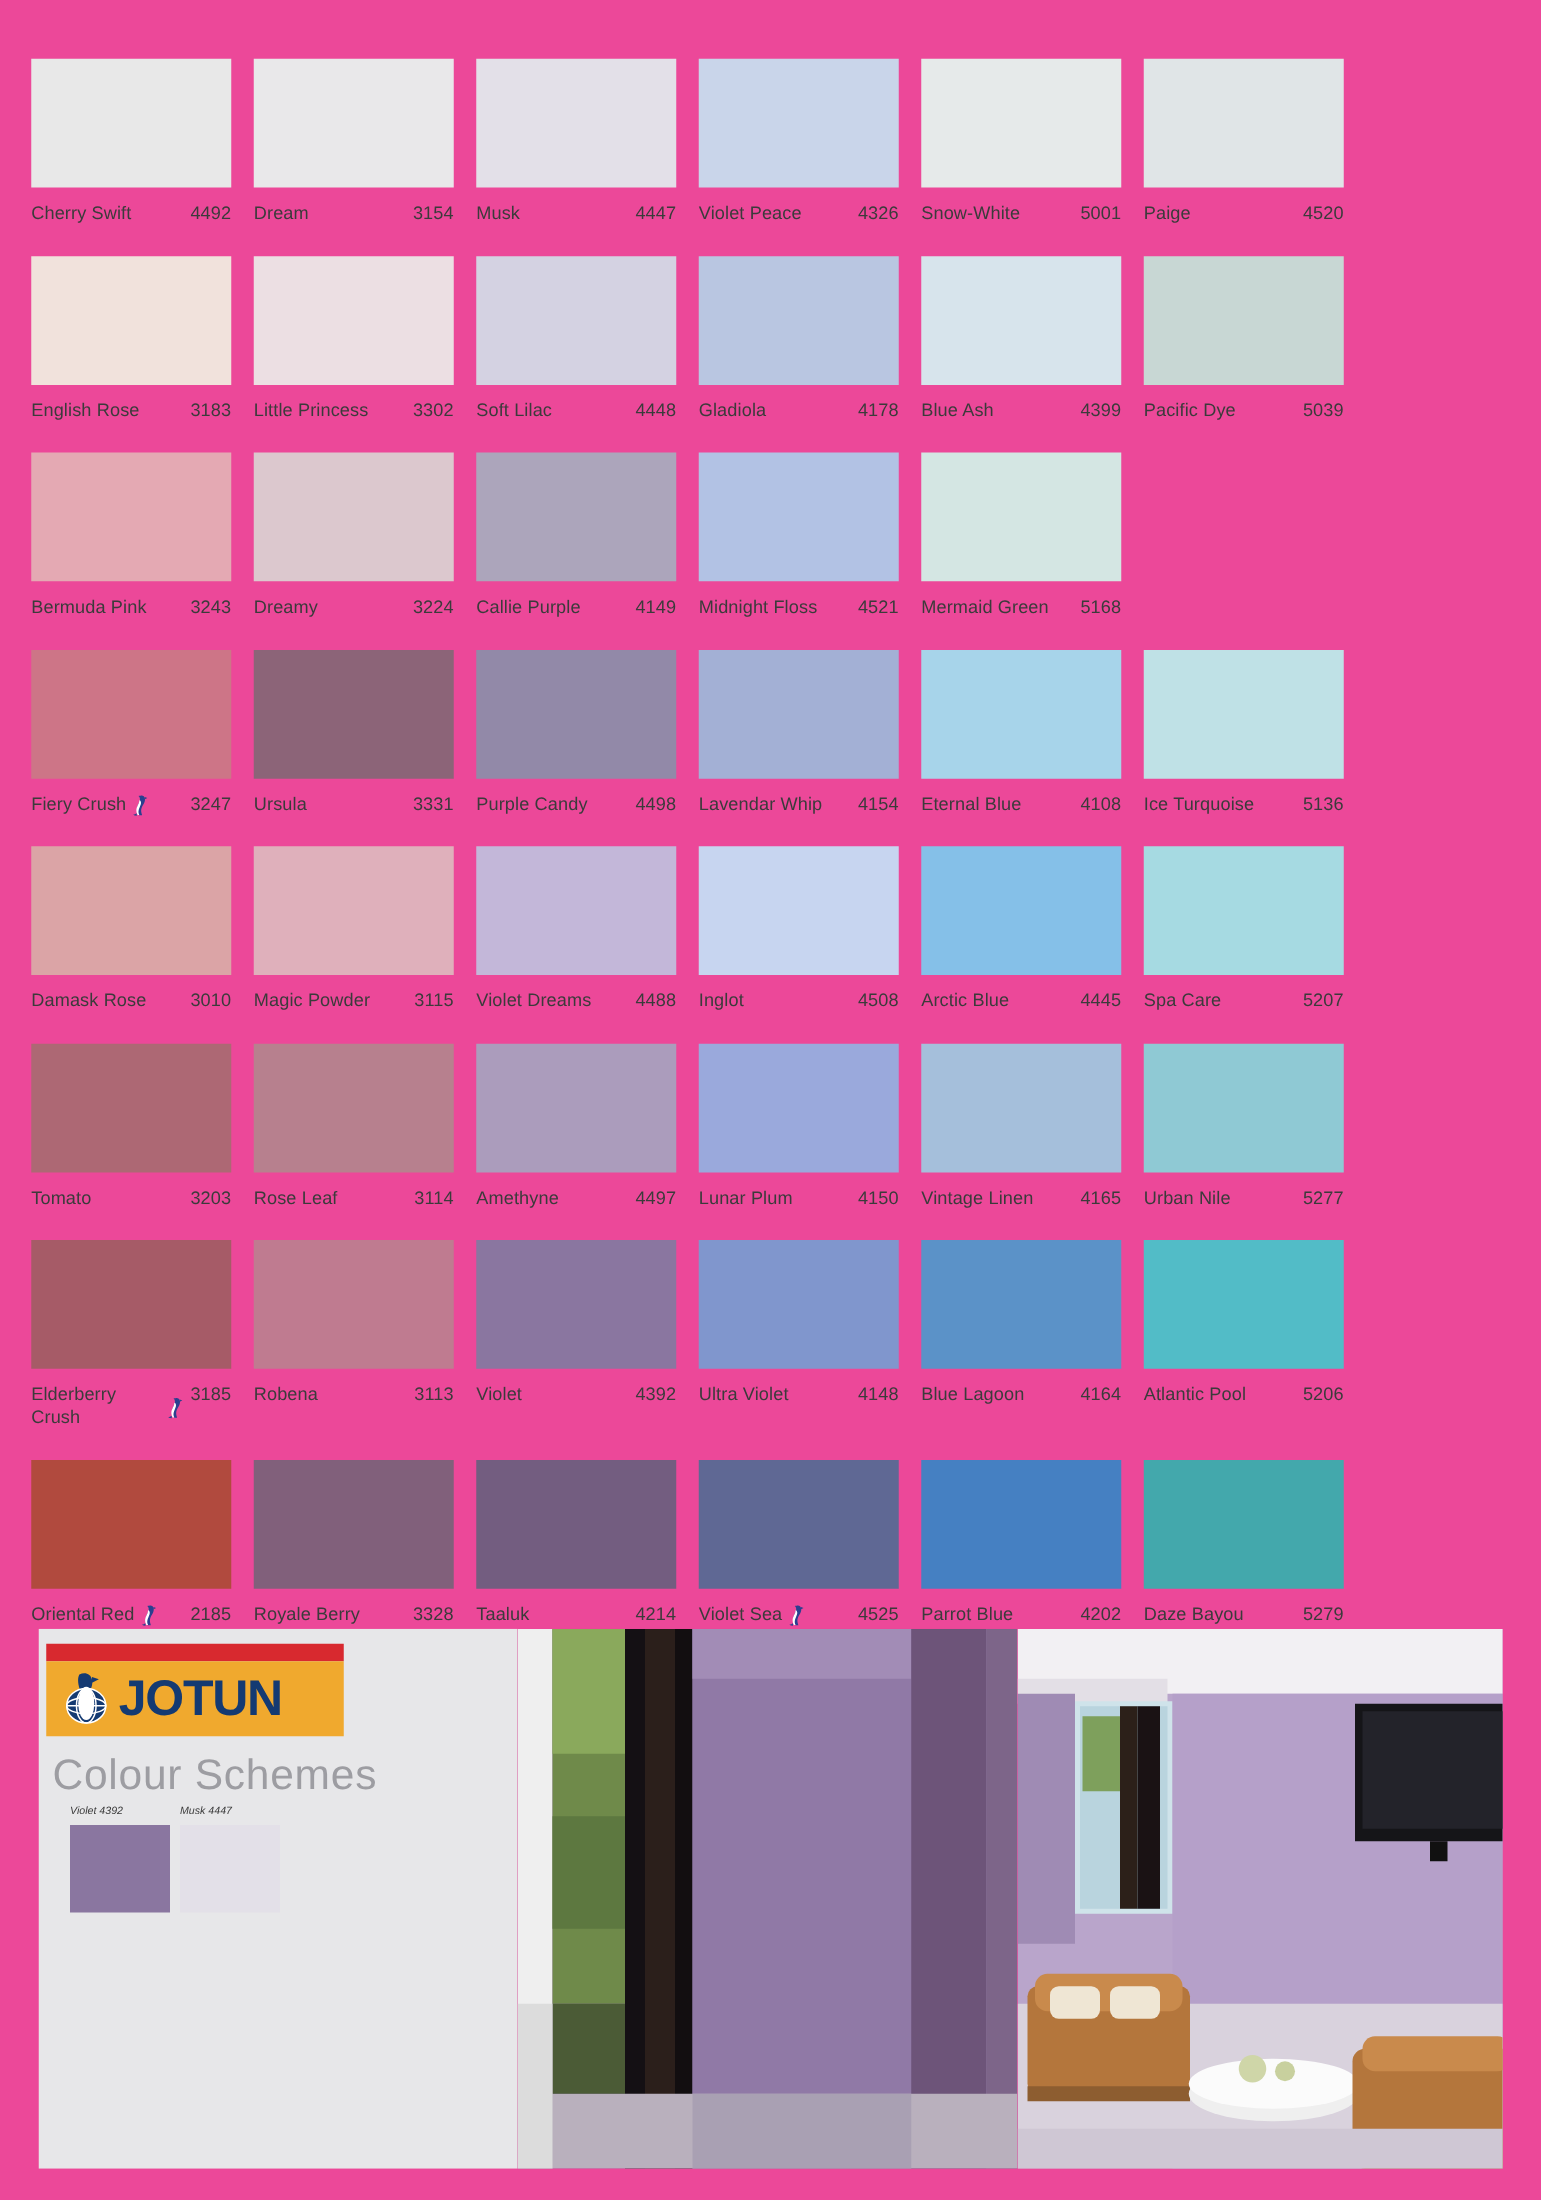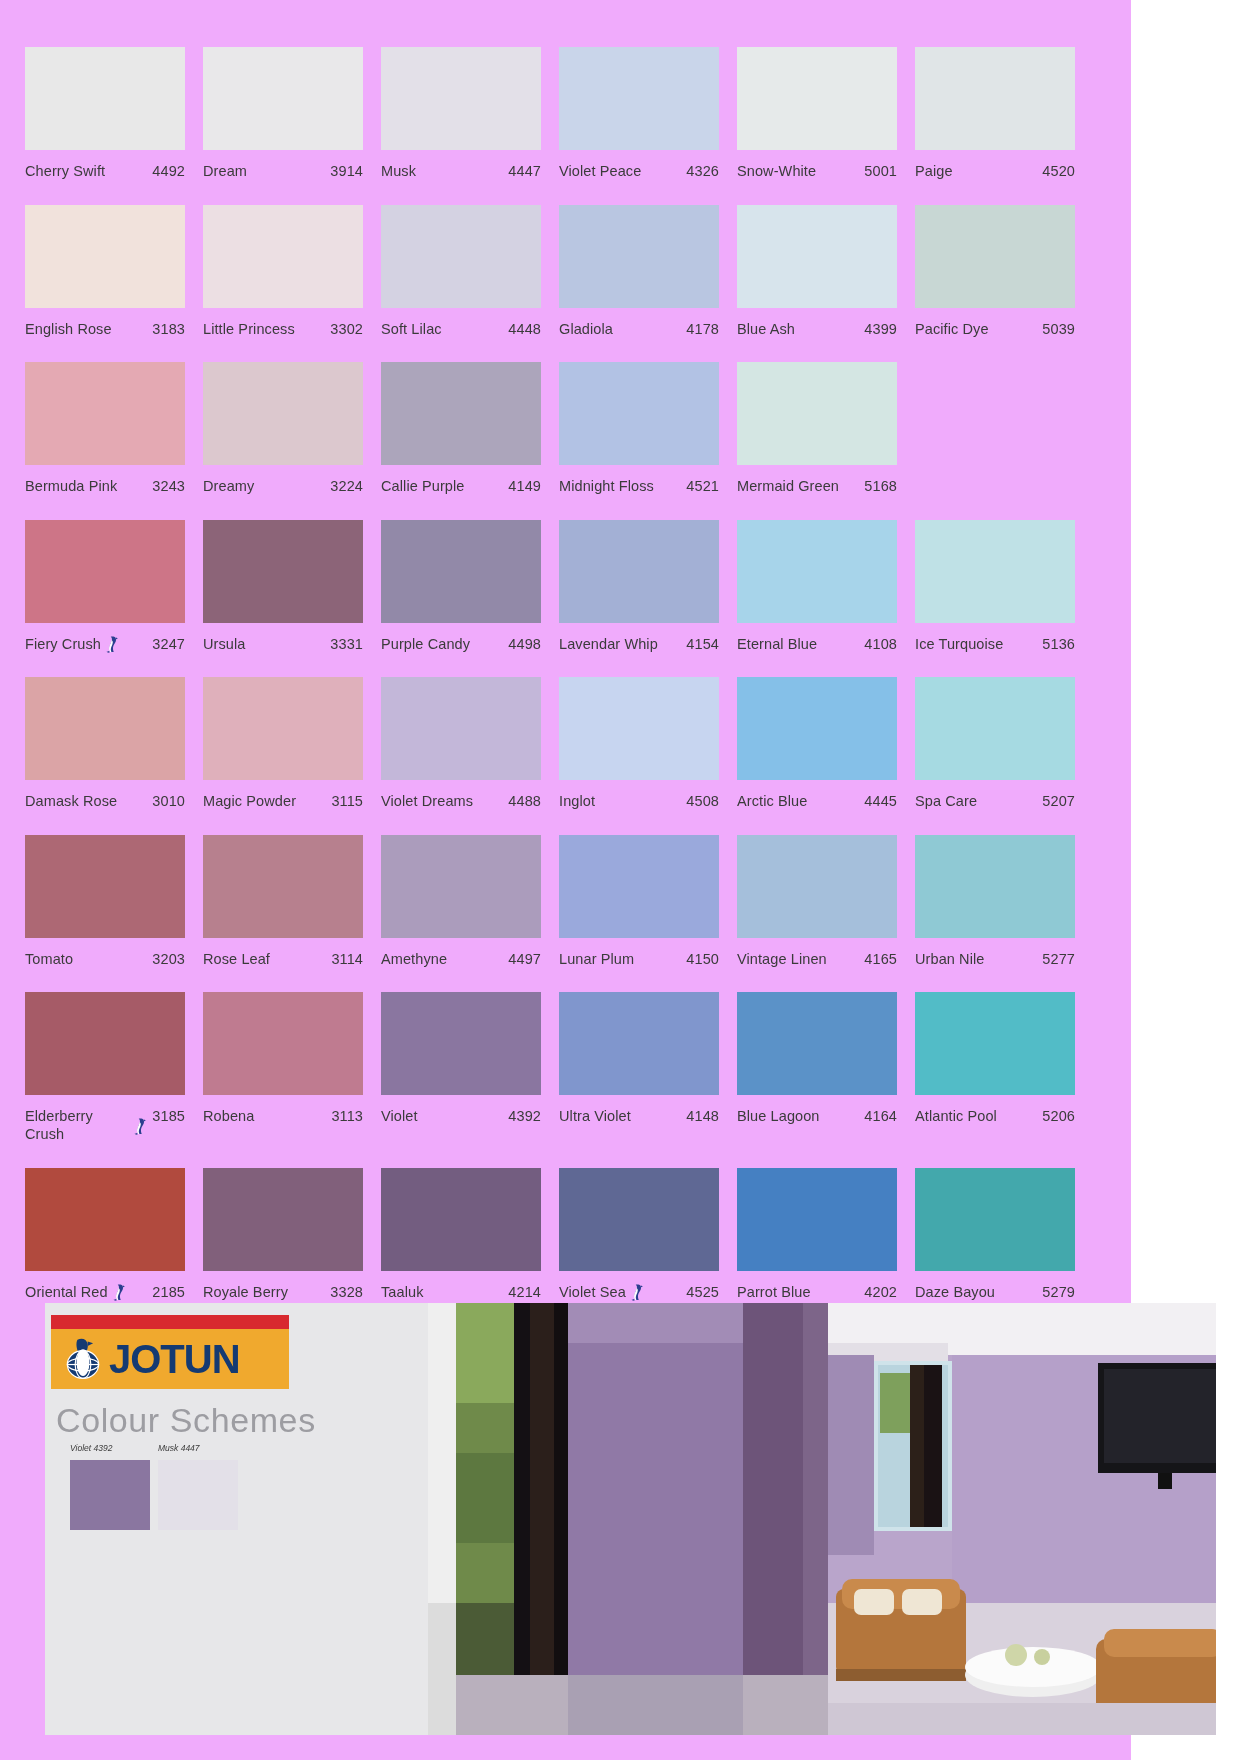--- a/index.html
+++ b/index.html
@@ -5,23 +5,23 @@
   * { box-sizing: border-box; margin: 0; padding: 0; }
   html, body {
     width: 1233px;
     height: 1760px;
     background: #ffffff;
     font-family: "Liberation Sans", sans-serif;
     overflow: hidden;
   }
   #page {
     position: relative;
-    width: 1131px;
+    width: 1233px;
     height: 1760px;
-    background: #f0abfc;
+    background: #ec4899;
   }
 
   
   #grid {
     position: absolute;
     left: 25px;
     top: 47px;
     width: 1183px;
   }
   .grid-row {
@@ -67,21 +67,21 @@
     width: 13px;
     height: 17px;
     flex: 0 0 13px;
     position: relative;
     top: 1px;
   }
 
   
   #band {
     position: absolute;
-    left: 33px;
+    left: 19px;
     top: 1303px;
     width: 1183px;
     height: 432px;
     display: flex;
     overflow: hidden;
     padding-left: 12px;
   }
   #panel-left {
     width: 383px;
     height: 432px;
@@ -163,21 +163,21 @@
             </div>
             <span class="cap-code">4492</span>
           </div>
         </div>
         <div class="cell">
           <div class="chip" style="background: rgb(233, 232, 234);"></div>
           <div class="cap">
             <div class="cap-name">
               <span class="nm">Dream</span>
             </div>
-            <span class="cap-code">3914</span>
+            <span class="cap-code">3154</span>
           </div>
         </div>
         <div class="cell">
           <div class="chip" style="background: rgb(227, 224, 232);"></div>
           <div class="cap">
             <div class="cap-name">
               <span class="nm">Musk</span>
             </div>
             <span class="cap-code">4447</span>
           </div>

